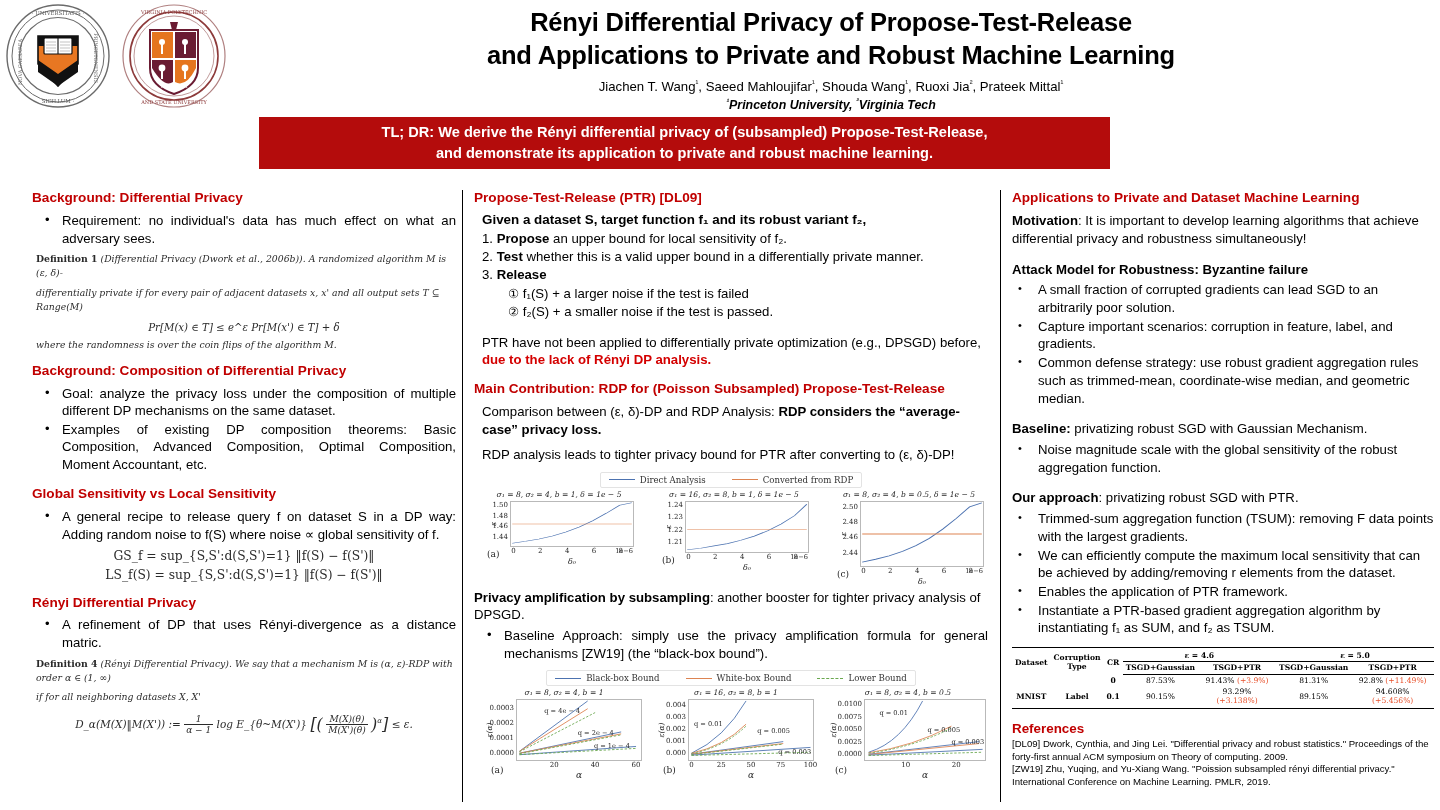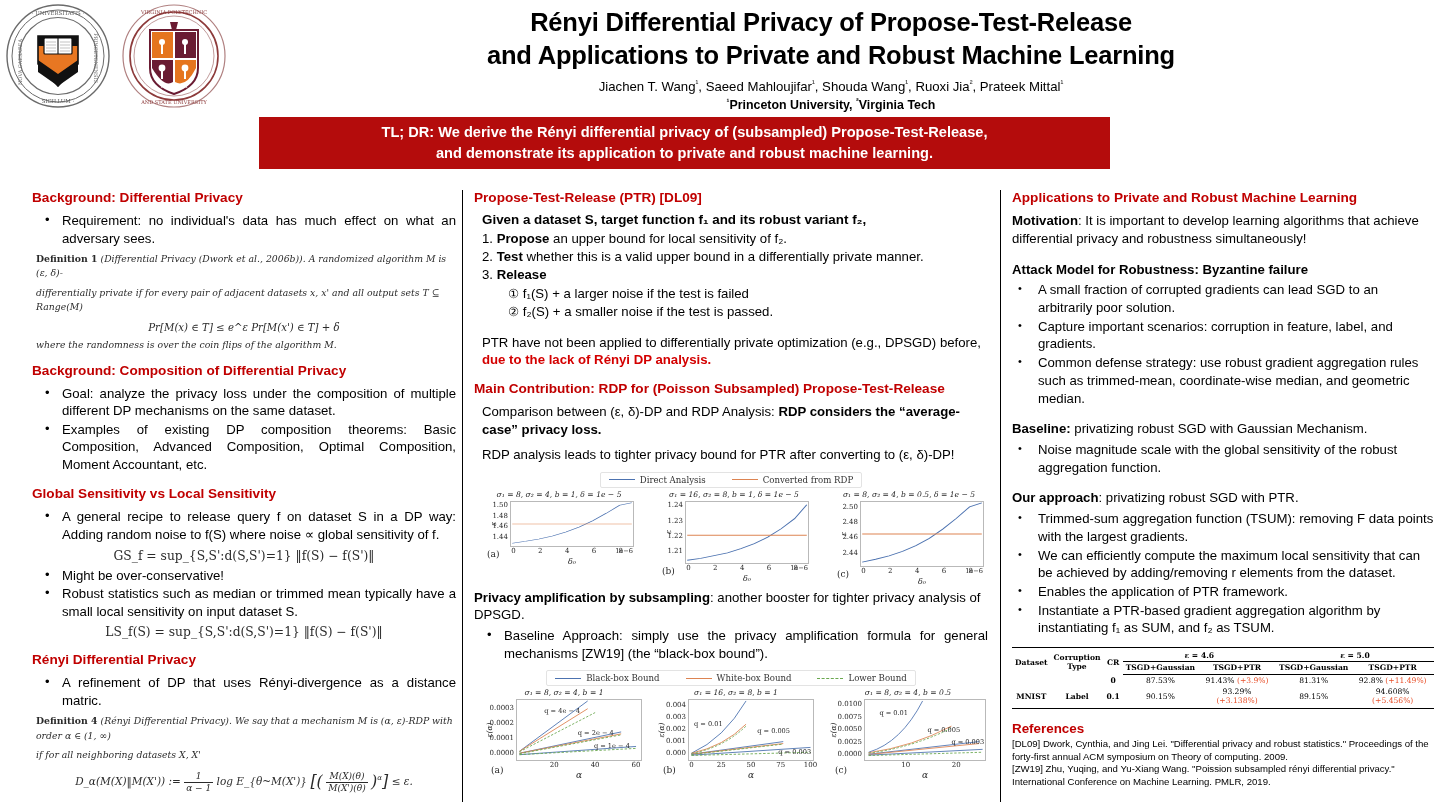--- a/index.html
+++ b/index.html
@@ -13,21 +13,21 @@
   .poster { position: relative; width: 1440px; height: 810px; }
 
   
   .header { position: relative; height: 115px; }
   .logos { position: absolute; left: 4px; top: 2px; display: flex; gap: 8px; }
   .seal { width: 108px; height: 108px; position: relative; }
 
   .title-wrap { position: absolute; left: 230px; right: 8px; top: 6px; text-align: center; }
   .title-line { font-size: 25.5px; font-weight: bold; line-height: 1.28; letter-spacing: -0.2px; }
   .authors { font-size: 13.2px; font-weight: normal; margin-top: 7px; line-height: 1.35; }
-  .affil { font-size: 12.4px; font-weight: bold; line-height: 1.35; }
+  .affil { font-size: 12.4px; font-weight: bold; font-style: italic; line-height: 1.35; }
   .sup { font-size: 8.5px; vertical-align: super; }
 
   
   .tldr {
     position: absolute; left: 259px; top: 117px; width: 851px; height: 52px;
     background: #b40c0c; color: #fff;
     display: flex; flex-direction: column; align-items: center; justify-content: center;
     font-size: 14.6px; font-weight: bold; line-height: 1.45; text-align: center;
   }
 
@@ -233,24 +233,20 @@
       <ul class="bl">
         <li>Goal: analyze the privacy loss under the composition of multiple different DP mechanisms on the same dataset.</li>
         <li>Examples of existing DP composition theorems: Basic Composition, Advanced Composition, Optimal Composition, Moment Accountant, etc.</li>
       </ul>
 
       <h2 class="sec gap-top">Global Sensitivity vs Local Sensitivity</h2>
       <ul class="bl">
         <li>A general recipe to release query f on dataset S in a DP way: Adding random noise to f(S) where noise ∝ global sensitivity of f.</li>
       </ul>
       <div class="eq2 mathblk">GS_f = sup_{S,S':d(S,S')=1} ‖f(S) − f(S')‖</div>
-      <ul class="bl">
-        <li>Might be over-conservative!</li>
-        <li>Robust statistics such as median or trimmed mean typically have a small local sensitivity on input dataset S.</li>
-      </ul>
       <div class="eq2 mathblk">LS_f(S) = sup_{S,S':d(S,S')=1} ‖f(S) − f(S')‖</div>
 
       <h2 class="sec gap-top">Rényi Differential Privacy</h2>
       <ul class="bl">
         <li>A refinement of DP that uses Rényi-divergence as a distance matric.</li>
       </ul>
       <div class="mathblk">
         <div class="defline">
           <b>Definition 4</b>
           <span>(Rényi Differential Privacy). We say that a mechanism M is (α, ε)-RDP with order α ∈ (1, ∞)</span>
@@ -349,21 +345,21 @@
                 <span class="xtk" style="left:90%">8</span>
               </div>
               <div class="exp">1e−6</div>
               <div class="xlab">δ₀</div>
               <div class="panid" style="left:-24px;bottom:-13px;">(a)</div>
             </div>
           </div>
 
           <div class="sp" style="width:150px;">
             <div class="sp-title">σ₁ = 16, σ₂ = 8, b = 1, δ = 1e − 5</div>
-            <div class="plotarea" style="height:63px;margin-left:26px;">
+            <div class="plotarea" style="height:52px;margin-left:26px;">
               <div class="ylab">ε</div>
               <div class="yticks">
                 <span class="ytk" style="top:6%">1.24</span>
                 <span class="ytk" style="top:31%">1.23</span>
                 <span class="ytk" style="top:56%">1.22</span>
                 <span class="ytk" style="top:81%">1.21</span>
               </div>
               <svg viewBox="0 0 100 66" preserveAspectRatio="none" style="width:100%;height:100%;display:block">
                 <polyline points="1,63 12,61 23,58 34,55 45,50.5 56,45 67,38 78,29 89,18 99,3" fill="none" stroke="#4c72b0" stroke-width="0.9"></polyline>
                 <line x1="1" y1="36" x2="99" y2="36" stroke="#dd8452" stroke-width="0.9"></line>
@@ -534,21 +530,21 @@
               <div class="xlab" style="margin-top:10px;font-size:9px;">α</div>
               <div class="panid" style="left:-30px;bottom:-15px;">(c)</div>
             </div>
           </div>
         </div>
       </div>
     </div>
 
     <div class="col col-right">
 
-      <h2 class="sec">Applications to Private and Robust Machine Learning</h2>
+      <h2 class="sec">Applications to Private and Dataset Machine Learning</h2>
 
       <p class="body">
         <b>Motivation</b><span>: It is important to develop learning algorithms that achieve differential privacy and robustness simultaneously!</span>
       </p>
 
       <p class="body" style="margin-top:13px;font-weight:bold;">Attack Model for Robustness: Byzantine failure</p>
       <ul class="bl dotsm">
         <li>A small fraction of corrupted gradients can lead SGD to an arbitrarily poor solution.</li>
         <li>Capture important scenarios: corruption in feature, label, and gradients.</li>
         <li>Common defense strategy: use robust gradient aggregation rules such as trimmed-mean, coordinate-wise median, and geometric median.</li>

